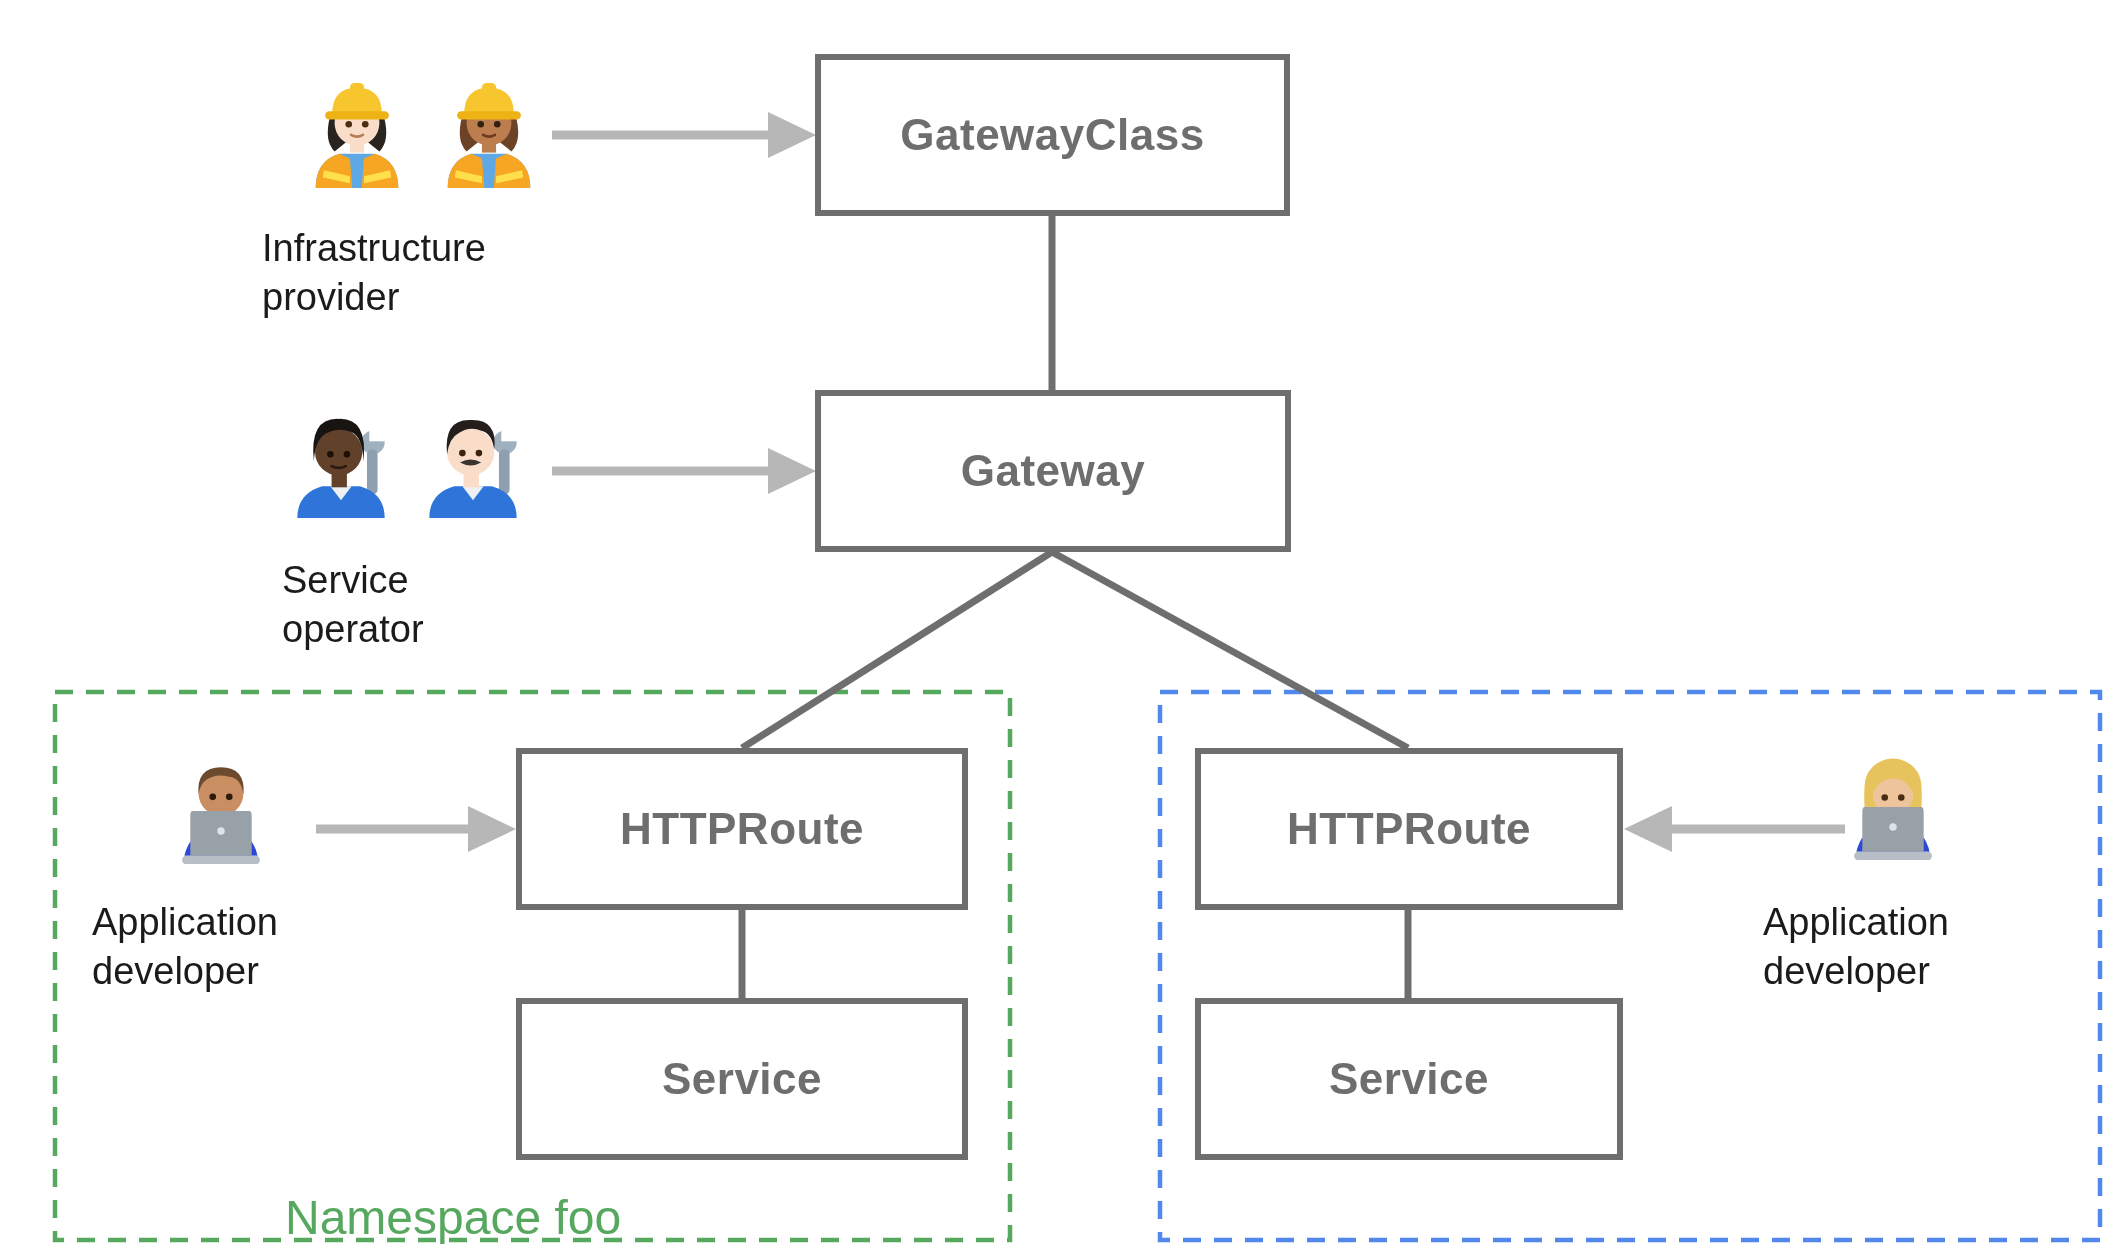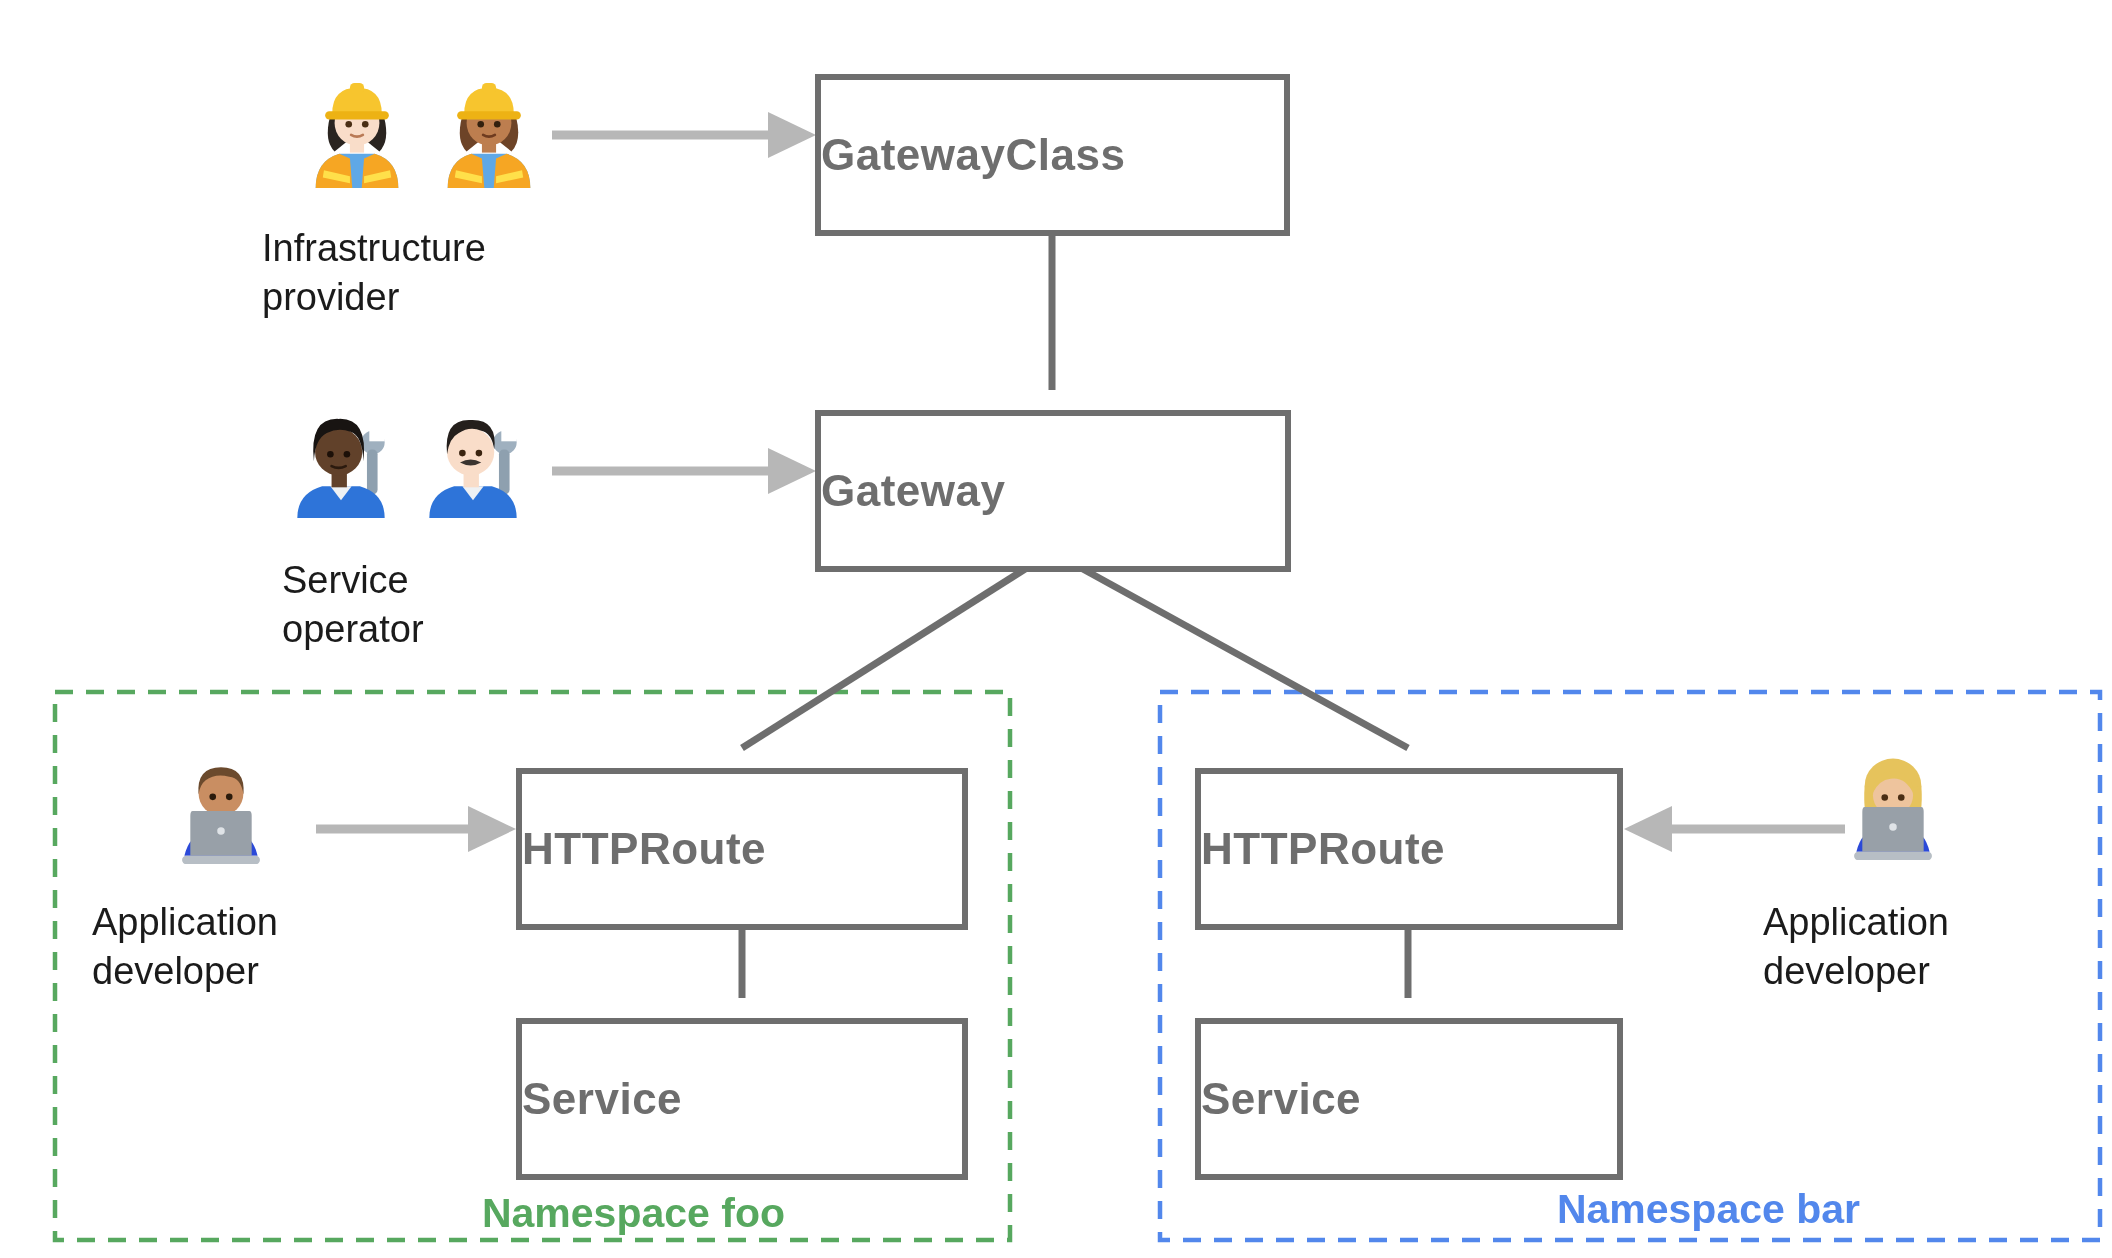--- a/index.html
+++ b/index.html
@@ -11,31 +11,31 @@
   .nsrect{fill:none;stroke-width:4.5;stroke-dasharray:18 13;}
   .nsrect.foo{stroke:var(--namespace-foo,#57a85f);}
   .nsrect.bar{stroke:var(--namespace-bar,#5287ec);}
   .wire{stroke:var(--connector,#6e6e6e);stroke-width:7;fill:none;}
   .shaft{stroke:var(--arrow,#b7b7b7);stroke-width:9;fill:none;}
   .head{fill:var(--arrow,#b7b7b7);stroke:none;}
 
   
   .node{position:absolute;z-index:2;box-sizing:border-box;background:#fff;
         border:6px solid var(--box-border,#6e6e6e);
-        display:flex;align-items:center;margin-top:20px;}
+        display:flex;align-items:center;justify-content:center;}
   .node span{font-size:44px;font-weight:bold;color:var(--box-text,#6e6e6e);letter-spacing:.5px;}
 
   
   .persona{position:absolute;z-index:3;display:flex;gap:14px;align-items:flex-end;}
   .picon{width:118px;height:118px;display:block;}
   .plabel{position:absolute;z-index:3;
           font-size:38px;line-height:1.30;color:var(--persona-text,#1b1b1b);}
 
   
-  .nslabel{position:absolute;z-index:3;text-align:right;font-size:41px;font-weight:bold;}
+  .nslabel{position:absolute;z-index:3;text-align:left;font-size:48px;font-weight:normal;}
   .nslabel.foo{color:var(--namespace-foo,#57a85f);}
   .nslabel.bar{color:var(--namespace-bar,#5287ec);}
 </style>
 </head>
 <body>
 
 <div class="canvas">
 
   <svg class="wires" width="2112" height="1258" viewBox="0 0 2112 1258">
 
@@ -178,15 +178,14 @@
       <circle cx="57" cy="42" r="2.8" fill="#4a2e14"></circle>
       <path d="M19 88 Q23 70 38 68 L62 68 Q77 70 81 88 Z" fill="#2b49d8"></path>
       <path d="M26 50 Q24 50 24 54 L24 88 76 88 76 54 Q76 50 74 50 Z" fill="#98a0a8"></path>
       <circle cx="50" cy="67" r="3.2" fill="#dfe3e7"></circle>
       <rect x="17" y="88" width="66" height="7" rx="3.5" fill="#b7bec5"></rect>
     </svg>
   </div>
   <div class="plabel" style="left:1763px;top:898px;width:260px">Application developer</div>
 
   <div class="nslabel foo" style="left:285px;top:1190px;width:500px">Namespace foo</div>
-  <div class="nslabel bar" style="left:1360px;top:1186px;width:500px">Namespace bar</div>
 
 </div>
 
 </body></html>

